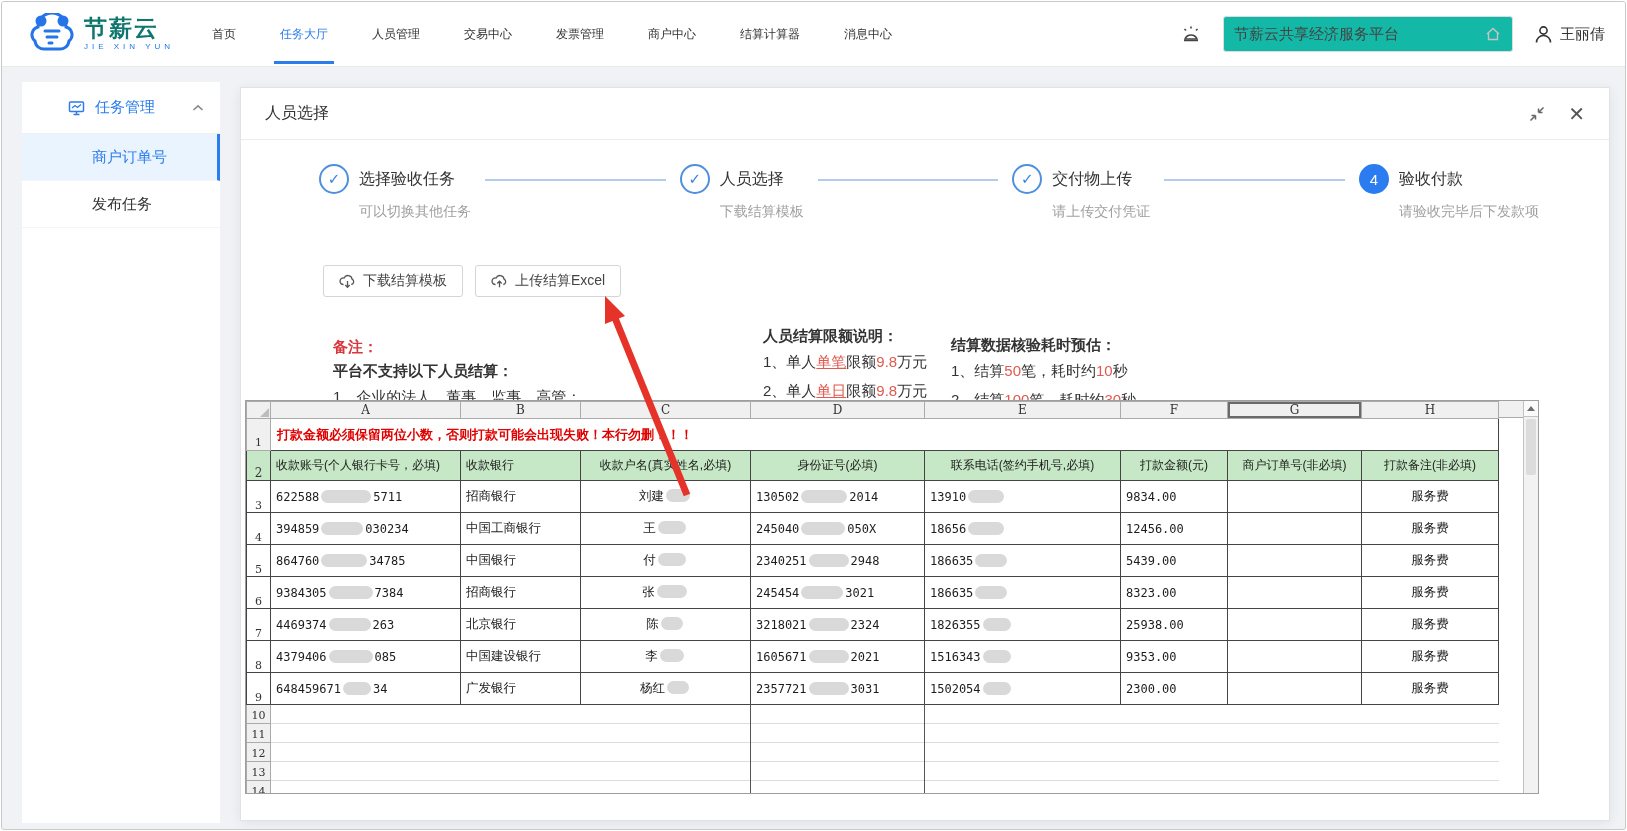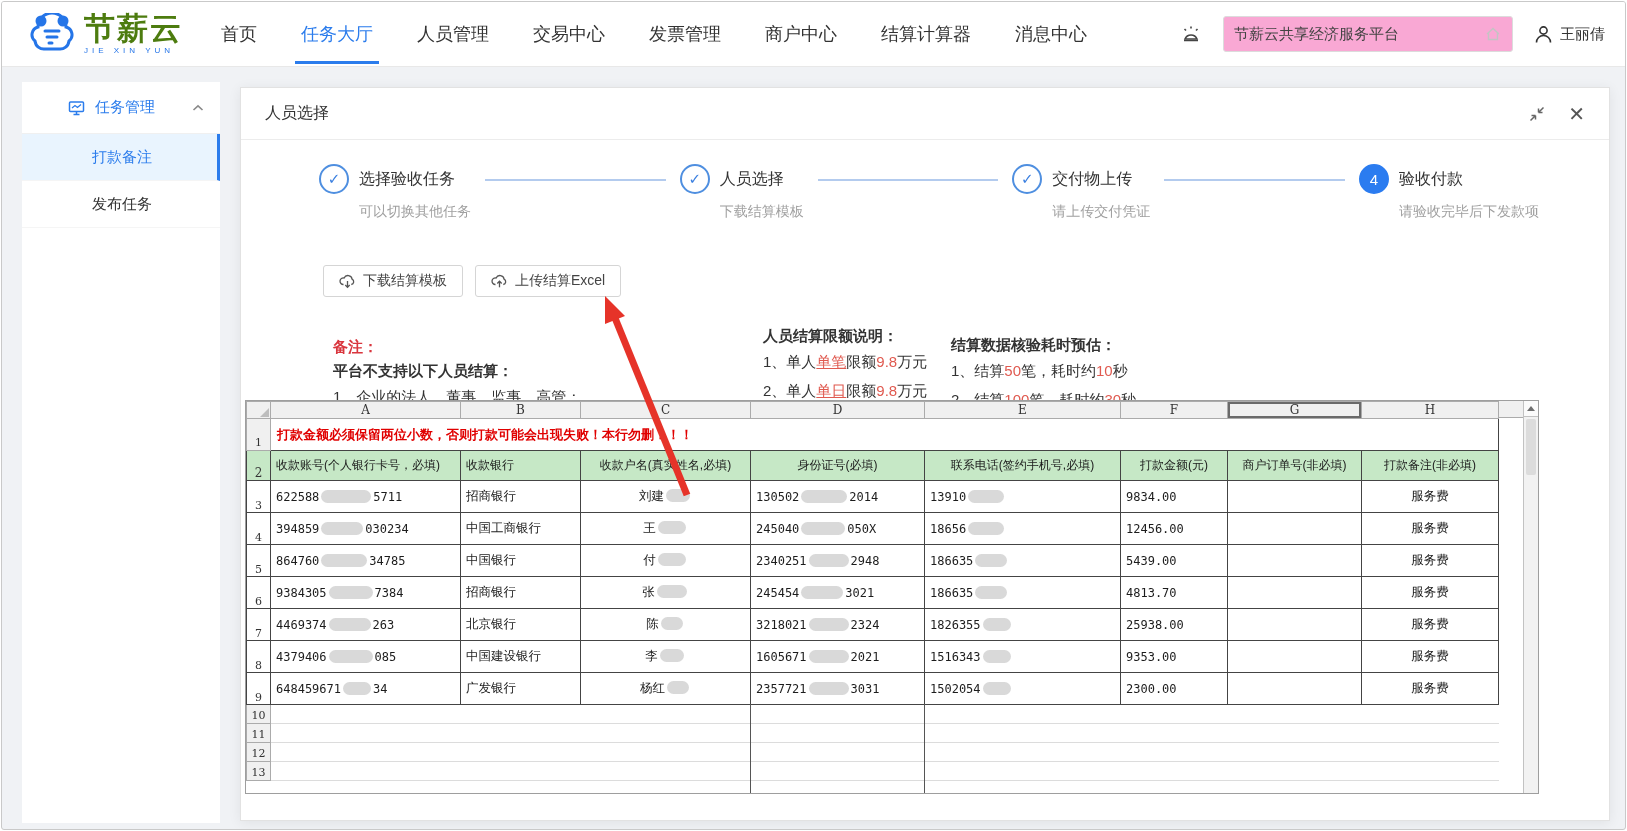--- a/index.html
+++ b/index.html
@@ -3,28 +3,28 @@
 <meta charset="utf-8">
 <style>
   * { margin:0; padding:0; box-sizing:border-box; }
   body { font-family:"Liberation Sans","DejaVu Sans",sans-serif; background:#fff; width:1627px; height:831px; overflow:hidden; }
   .page { position:relative; width:1625px; height:829px; margin:1px; border:1px solid #c9c9c9; border-radius:3px; background:#f0f2f5; overflow:hidden; }
 
   
   .topbar { position:relative; height:65px; background:#fff; border-bottom:1px solid #e8e8e8; display:flex; align-items:center; padding:0 20px 0 28px; z-index:2; }
   .logo { display:flex; align-items:center; gap:8px; }
   .logo-text { display:flex; flex-direction:column; line-height:1; }
-  .logo-cn { font-size:31px; font-weight:bold; color:#4d7c0f; letter-spacing:2px; }
+  .logo-cn { font-size:23px; font-weight:bold; color:#0f766e; letter-spacing:2px; }
   .logo-en { font-size:8px; color:#2575e8; letter-spacing:4px; margin-top:3px; }
   .nav { display:flex; margin-left:38px; gap:44px; }
-  .nav-item { height:64px; display:flex; align-items:center; font-size:18px; color:#333; cursor:pointer; position:relative; }
+  .nav-item { height:64px; display:flex; align-items:center; font-size:12px; color:#333; cursor:pointer; position:relative; }
   .nav-item.active { color:#2b7cec; }
   .nav-item.active::after { content:""; position:absolute; left:-6px; right:-6px; bottom:2px; height:3px; background:#2b7cec; }
   .topbar-right { margin-left:auto; display:flex; align-items:center; gap:20px; }
-  .platform-box { width:290px; height:36px; border:1px solid #dcdcdc; border-radius:3px; display:flex; align-items:center; padding:0 10px; font-size:15px; color:#444; background:#f9a8d4; }
+  .platform-box { width:290px; height:36px; border:1px solid #dcdcdc; border-radius:3px; display:flex; align-items:center; padding:0 10px; font-size:15px; color:#444; background:#14b8a6; }
   .platform-box .home { margin-left:auto; }
   .user { display:flex; align-items:center; gap:6px; font-size:15px; color:#333; }
 
   
   .sidebar { position:absolute; left:20px; top:80px; width:198px; bottom:6px; background:#fff; z-index:1; }
   .side-group { height:52px; display:flex; align-items:center; padding:0 16px 0 46px; color:#2b7cec; font-size:15px; gap:10px; border-bottom:1px solid #f0f0f0; cursor:pointer; position:relative; }
   .side-caret { margin-left:auto; color:#8a8a8a; }
   .side-item { height:47px; display:flex; align-items:center; padding-left:70px; font-size:15px; color:#333; border-bottom:1px solid #f5f5f5; cursor:pointer; }
   .side-item.active { background:#e9f4fe; color:#2b7cec; border-right:3px solid #2b7cec; }
 
@@ -154,21 +154,21 @@
         <polyline points="4,8 7,5.5 9.5,7.5 13,4.5" fill="none" stroke="#2b7cec" stroke-width="1.3"></polyline>
         <line x1="8.5" y1="11.5" x2="8.5" y2="14" stroke="#2b7cec" stroke-width="1.5"></line>
         <line x1="5.5" y1="14.5" x2="11.5" y2="14.5" stroke="#2b7cec" stroke-width="1.5"></line>
       </svg>
       <span>任务管理</span>
       <svg class="side-caret" width="12" height="8" viewBox="0 0 12 8">
         <polyline points="1.5,6 6,1.8 10.5,6" fill="none" stroke="#8a8a8a" stroke-width="1.6"></polyline>
       </svg>
     </div>
     <div>
-        <div class="side-item active">打款备注</div>
+        <div class="side-item active">商户订单号</div>
         <div class="side-item">发布任务</div>
       </div>
   </div>
 
   <div class="modal">
     <div class="modal-header">
       <span class="modal-title">人员选择</span>
       <div class="modal-icons">
         <svg class="icon-btn" width="18" height="18" viewBox="0 0 18 18">
           <path d="M15.5 2.5 L10.5 7.5 M10.5 7.5 v-4 M10.5 7.5 h4" fill="none" stroke="#666" stroke-width="1.5"></path>
@@ -331,21 +331,21 @@
             <td class="l"></td>
             <td class="c">服务费</td>
           </tr>
           <tr class="data">
             <td class="rownum">6</td>
             <td class="l num">9384305<span class="redact" style="width: 44px;"></span>7384</td>
             <td class="l">招商银行</td>
             <td class="c">张<span class="redact" style="width: 30px;"></span></td>
             <td class="l num">245454<span class="redact" style="width: 42px;"></span>3021</td>
             <td class="l num">186635<span class="redact" style="width: 32px;"></span></td>
-            <td class="l num">4813.70</td>
+            <td class="l num">8323.00</td>
             <td class="l"></td>
             <td class="c">服务费</td>
           </tr>
           <tr class="data">
             <td class="rownum">7</td>
             <td class="l num">4469374<span class="redact" style="width: 42px;"></span>263</td>
             <td class="l">北京银行</td>
             <td class="c">陈<span class="redact" style="width: 22px;"></span></td>
             <td class="l num">3218021<span class="redact" style="width: 40px;"></span>2324</td>
             <td class="l num">1826355<span class="redact" style="width: 28px;"></span></td>
@@ -382,20 +382,24 @@
           <tr class="empty">
             <td class="rownum">11</td>
             <td class="blank" colspan="8"></td>
           </tr>
           <tr class="empty">
             <td class="rownum">12</td>
             <td class="blank" colspan="8"></td>
           </tr>
           <tr class="empty">
             <td class="rownum">13</td>
+            <td class="blank" colspan="8"></td>
+          </tr>
+          <tr class="empty">
+            <td class="rownum">14</td>
             <td class="blank" colspan="8"></td>
           </tr>
         </tbody>
     </table>
     <div class="sliver-head"></div>
     <div class="vline" style="left:504px"></div>
     <div class="vline" style="left:678px"></div>
     <div class="sb">
       <div class="sb-btn">
           <div class="sb-tri"></div>

